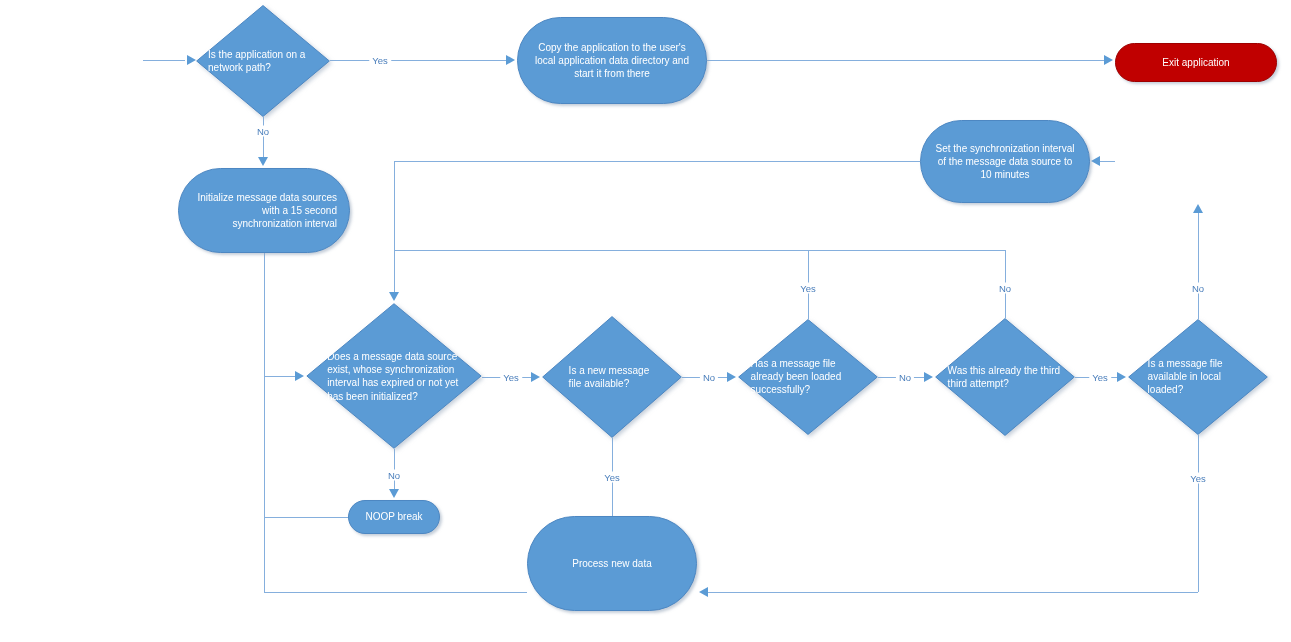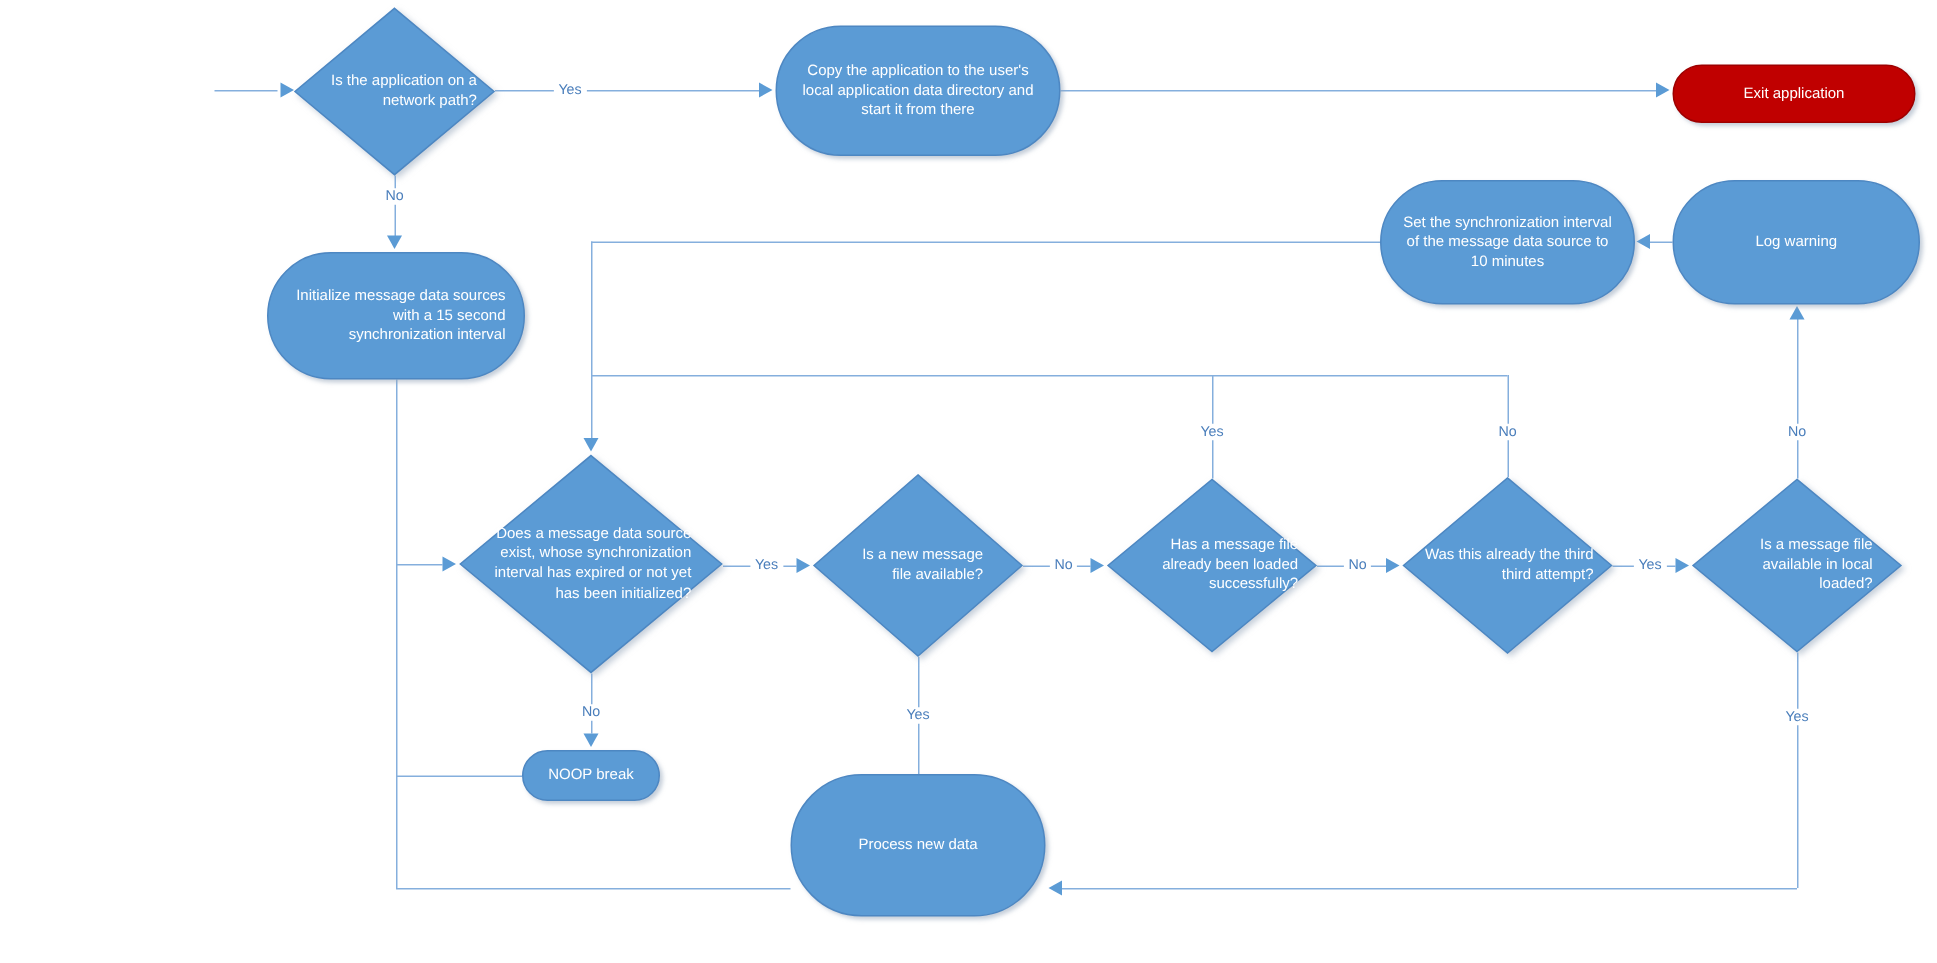--- a/index.html
+++ b/index.html
@@ -17,21 +17,21 @@
   .pill{border-radius:999px;box-shadow:2px 2px 3px rgba(150,165,185,.55);}
   .blue{background:var(--node_blue);border:1px solid var(--node_stroke);}
   .green{background:var(--node_green);border:1px solid var(--green_stroke);}
   .red{background:var(--node_red);border:1px solid var(--red_stroke);}
   .pill .lbl{padding:2px 12px;}
   .diamond{position:absolute;}
   .diamond svg{position:absolute;left:0;top:0;width:100%;height:100%;overflow:visible;
     filter:drop-shadow(2px 2px 2px rgba(150,165,185,.55));}
   .diamond polygon{fill:var(--node_blue);stroke:var(--node_stroke);stroke-width:1;vector-effect:non-scaling-stroke;}
   .dlabel{position:absolute;left:50%;top:50%;transform:translate(-50%,-50%);width:82%;
-    text-align:right;color:var(--node_text);font-size:10px;line-height:1.32;}
+    text-align:left;color:var(--node_text);font-size:10px;line-height:1.32;}
   .hline{position:absolute;height:1px;background:var(--connector);}
   .vline{position:absolute;width:1px;background:var(--connector);}
   .ar{position:absolute;width:0;height:0;}
   .ar-right{border-top:5px solid transparent;border-bottom:5px solid transparent;border-left:9px solid var(--arrow);}
   .ar-left{border-top:5px solid transparent;border-bottom:5px solid transparent;border-right:9px solid var(--arrow);}
   .ar-down{border-left:5px solid transparent;border-right:5px solid transparent;border-top:9px solid var(--arrow);}
   .ar-up{border-left:5px solid transparent;border-right:5px solid transparent;border-bottom:9px solid var(--arrow);}
   .elabel{position:absolute;transform:translate(-50%,-50%);background:var(--bg);
     color:var(--label_text);font-size:9.5px;padding:0 3px;white-space:nowrap;}
 </style>
@@ -85,23 +85,20 @@
   </div>
   <div class="node pill red" style="left:1115px;top:43px;width:162px;height:39px;">
     <span class="lbl">Exit application</span>
   </div>
   <div class="node pill blue" style="left:178px;top:168px;width:172px;height:85px;text-align:right;">
     <span class="lbl">Initialize message data sources with a 15 second synchronization interval</span>
   </div>
   <div class="node pill blue" style="left:920px;top:120px;width:170px;height:83px;">
     <span class="lbl">Set the synchronization interval of the message data source to 10 minutes</span>
   </div>
-  <div class="node pill blue" style="left:1115px;top:120px;width:165px;height:83px;">
-    <span class="lbl">Log warning</span>
-  </div>
   <div class="node pill blue" style="left:348px;top:500px;width:92px;height:34px;">
     <span class="lbl" style="padding:2px 6px;">NOOP break</span>
   </div>
   <div class="node pill blue" style="left:527px;top:516px;width:170px;height:95px;">
     <span class="lbl">Process new data</span>
   </div>
 
   <div class="diamond" style="left:196px;top:5px;width:134px;height:112px;">
     <svg viewBox="0 0 200 200" preserveAspectRatio="none">
         <polygon points="100,1 199,100 100,199 1,100"></polygon>

